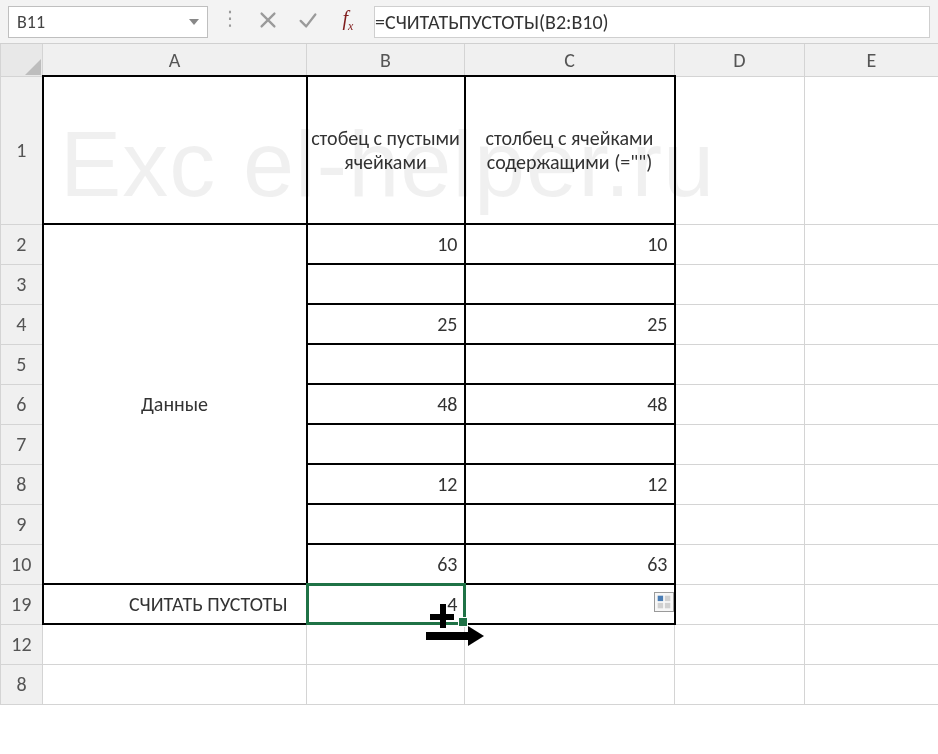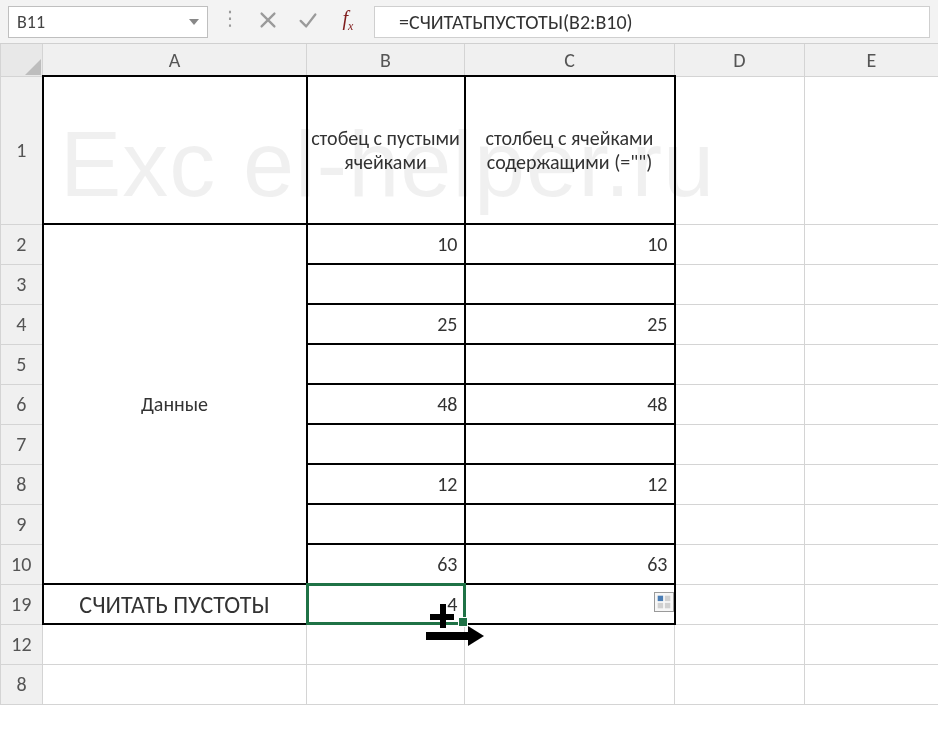--- a/index.html
+++ b/index.html
@@ -56,21 +56,21 @@
     font-size: 20px;
     color: #7f1d1d;
   }
   .fx sub { font-size: 12px; }
   .formula-input {
     flex: 1;
     height: 32px;
     background: #fff;
     border: 1px solid #cfcfcf;
     display: flex; align-items: center;
-    padding: 0 24px;
+    padding: 0 0;
     font-size: 20px;
     color: #333;
     overflow: hidden;
     white-space: nowrap;
   }
 
   
   .grid-wrap {
     position: relative;
     width: 100%;
@@ -132,21 +132,21 @@
 
   
   .tb { border-top: 2px solid #000 !important; }
   .bb { border-bottom: 2px solid #000 !important; }
   .lb { border-left: 2px solid #000 !important; }
   .rb { border-right: 2px solid #000 !important; }
 
   
   td.num  { text-align: right; padding: 0 6px; font-size: 20px; }
   td.centered { text-align: center; vertical-align: middle; font-size: 20px; padding: 2px 2px; }
-  td.leftc { text-align: center; padding: 0 18px; font-size: 24px; }
+  td.leftc { text-align: right; padding: 0 18px; font-size: 20px; }
 
   
   .active {
     outline: 3px solid #1f7246;
     outline-offset: -2px;
     position: relative;
   }
   .active::after {
     content: "";
     position: absolute;

